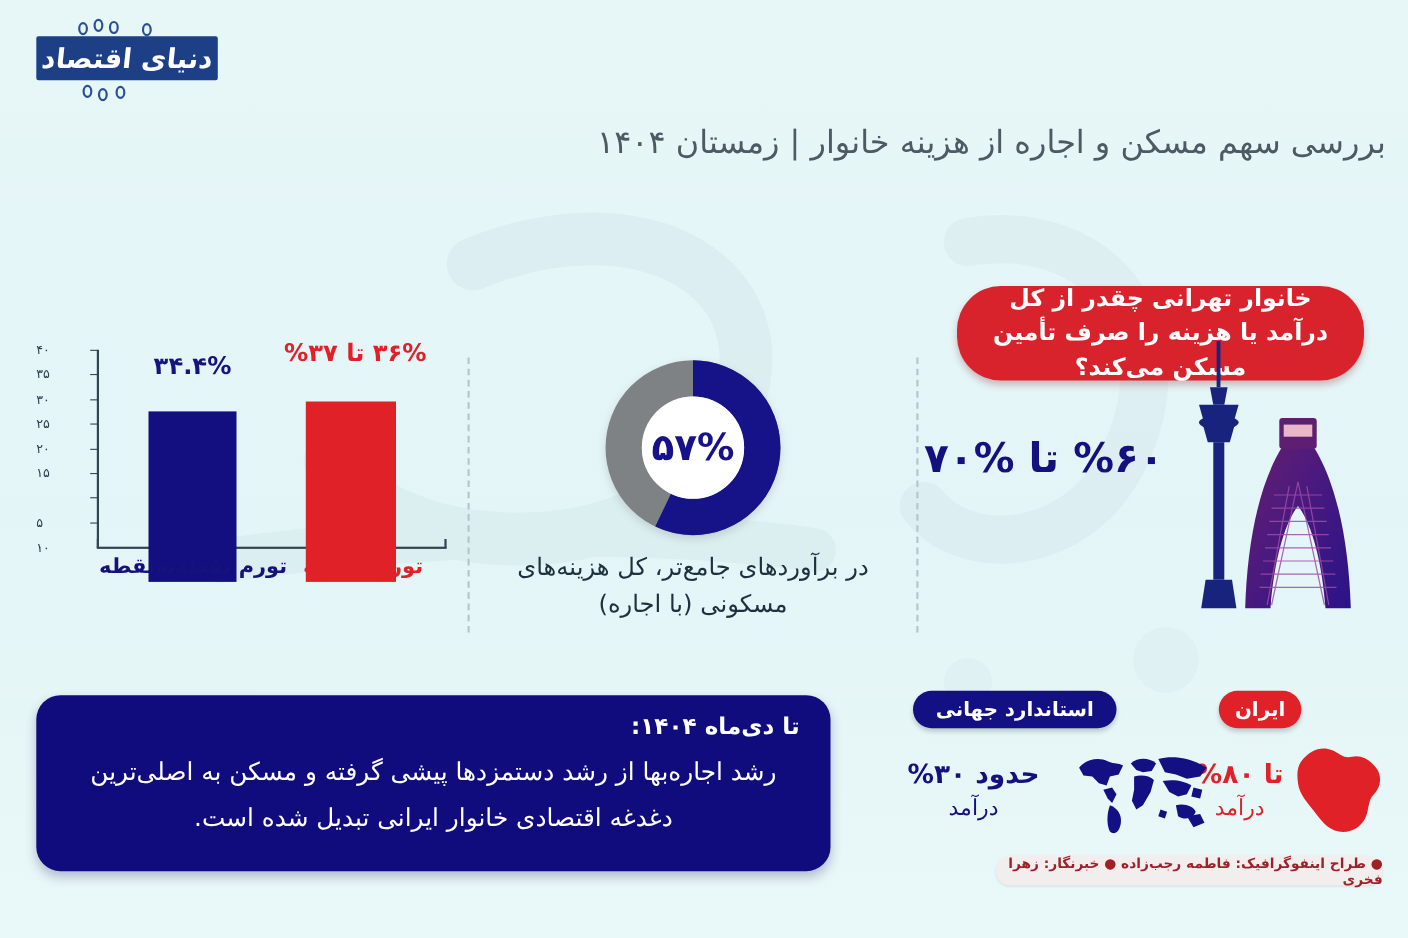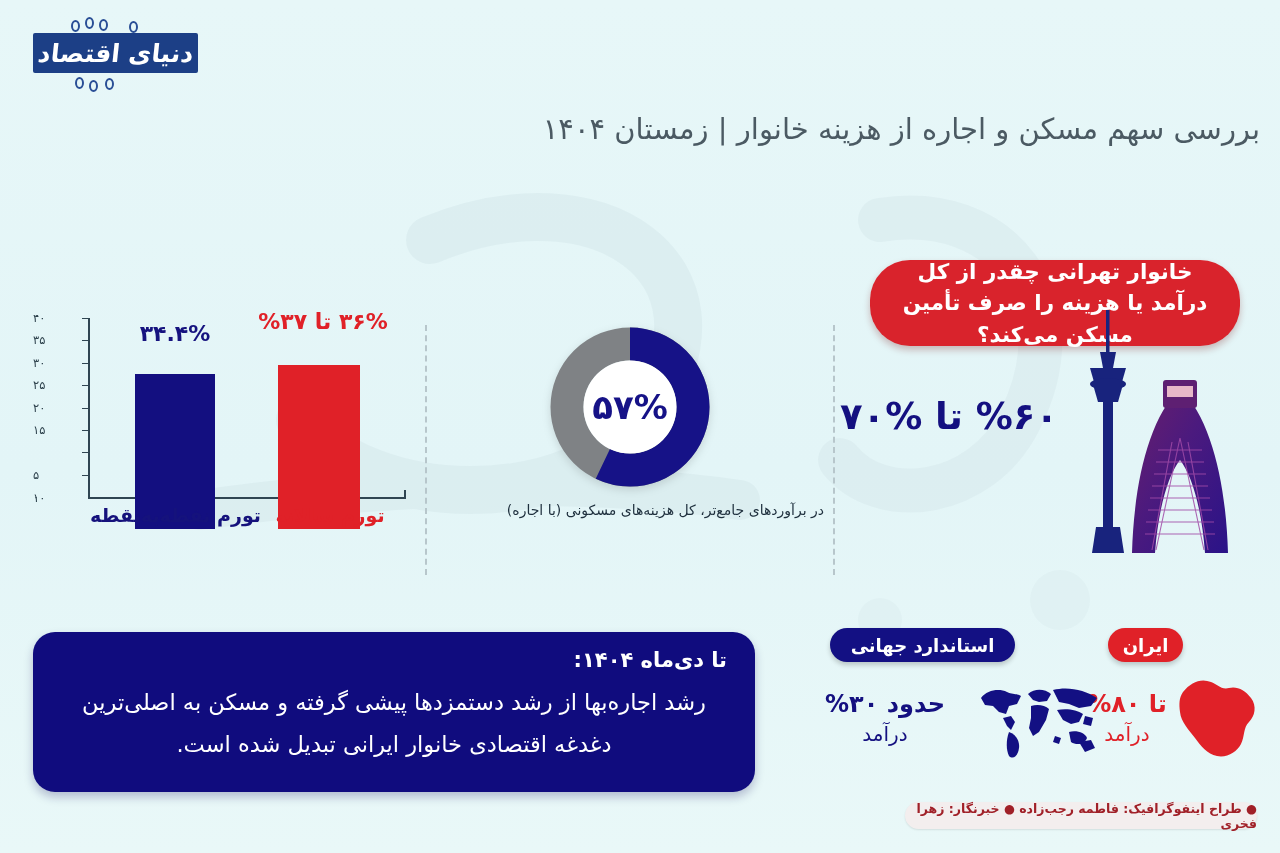--- a/index.html
+++ b/index.html
@@ -125,22 +125,22 @@
   #donut-wrap { position:absolute; left:50%; top:112px; transform:translateX(-50%); }
   #donut { position:relative; width:160px; height:160px; }
   #donut svg { display:block; filter:drop-shadow(0 3px 4px rgba(0,0,0,.13)); }
   #donut-label {
     position:absolute; inset:0; display:flex; align-items:center; justify-content:center;
     font-size:34px; font-weight:bold; color:#161287; direction:rtl;
     letter-spacing:-1px;
   }
   #donut-caption {
     position:absolute; left:6px; top:285px; width:388px;
-    text-align:right; direction:rtl;
-    font-size:14px; color:#1e2f3d; line-height:1.5;
+    text-align:center; direction:rtl;
+    font-size:22px; color:#1e2f3d; line-height:1.5;
   }
 
   
   #towers { position:absolute; left:215px; top:95px; width:200px; height:260px; }
   #range-right {
     position:absolute; left:8px; top:180px; width:205px;
     text-align:right; direction:rtl;
     font-size:37px; font-weight:bold; color:#141080;
     white-space:nowrap;
   }
@@ -173,21 +173,21 @@
   #cmp-world-val { left:0px; top:62px; width:190px; font-size:24px; font-weight:bold; color:#141080; text-align:center; }
   #cmp-world-sub { left:0px; top:94px; width:190px; font-size:20px; color:#141080; text-align:center; }
   #cmp-iran-val  { left:262px; top:62px; width:150px; font-size:24px; font-weight:bold; color:#e02128; text-align:center; }
   #cmp-iran-sub  { left:262px; top:94px; width:150px; font-size:20px; color:#e02128; text-align:center; }
 
   #world-map { position:absolute; left:183px; top:52px; width:132px; height:82px; }
   #iran-map  { position:absolute; left:387px; top:48px; width:82px; height:86px; }
 
   
   #footer {
-    position:absolute; left:905px; top:802px; width:352px; height:27px;
+    position:absolute; left:905px; top:778px; width:352px; height:27px;
     background:#f3eeee; border-radius:14px;
     display:flex; align-items:center; justify-content:center;
     color:#a02028; font-size:12.5px; font-weight:bold; direction:rtl;
     box-shadow:0 1px 2px rgba(0,0,0,.1);
   }
 </style>
 </head>
 <body>
 
 <div id="page">

